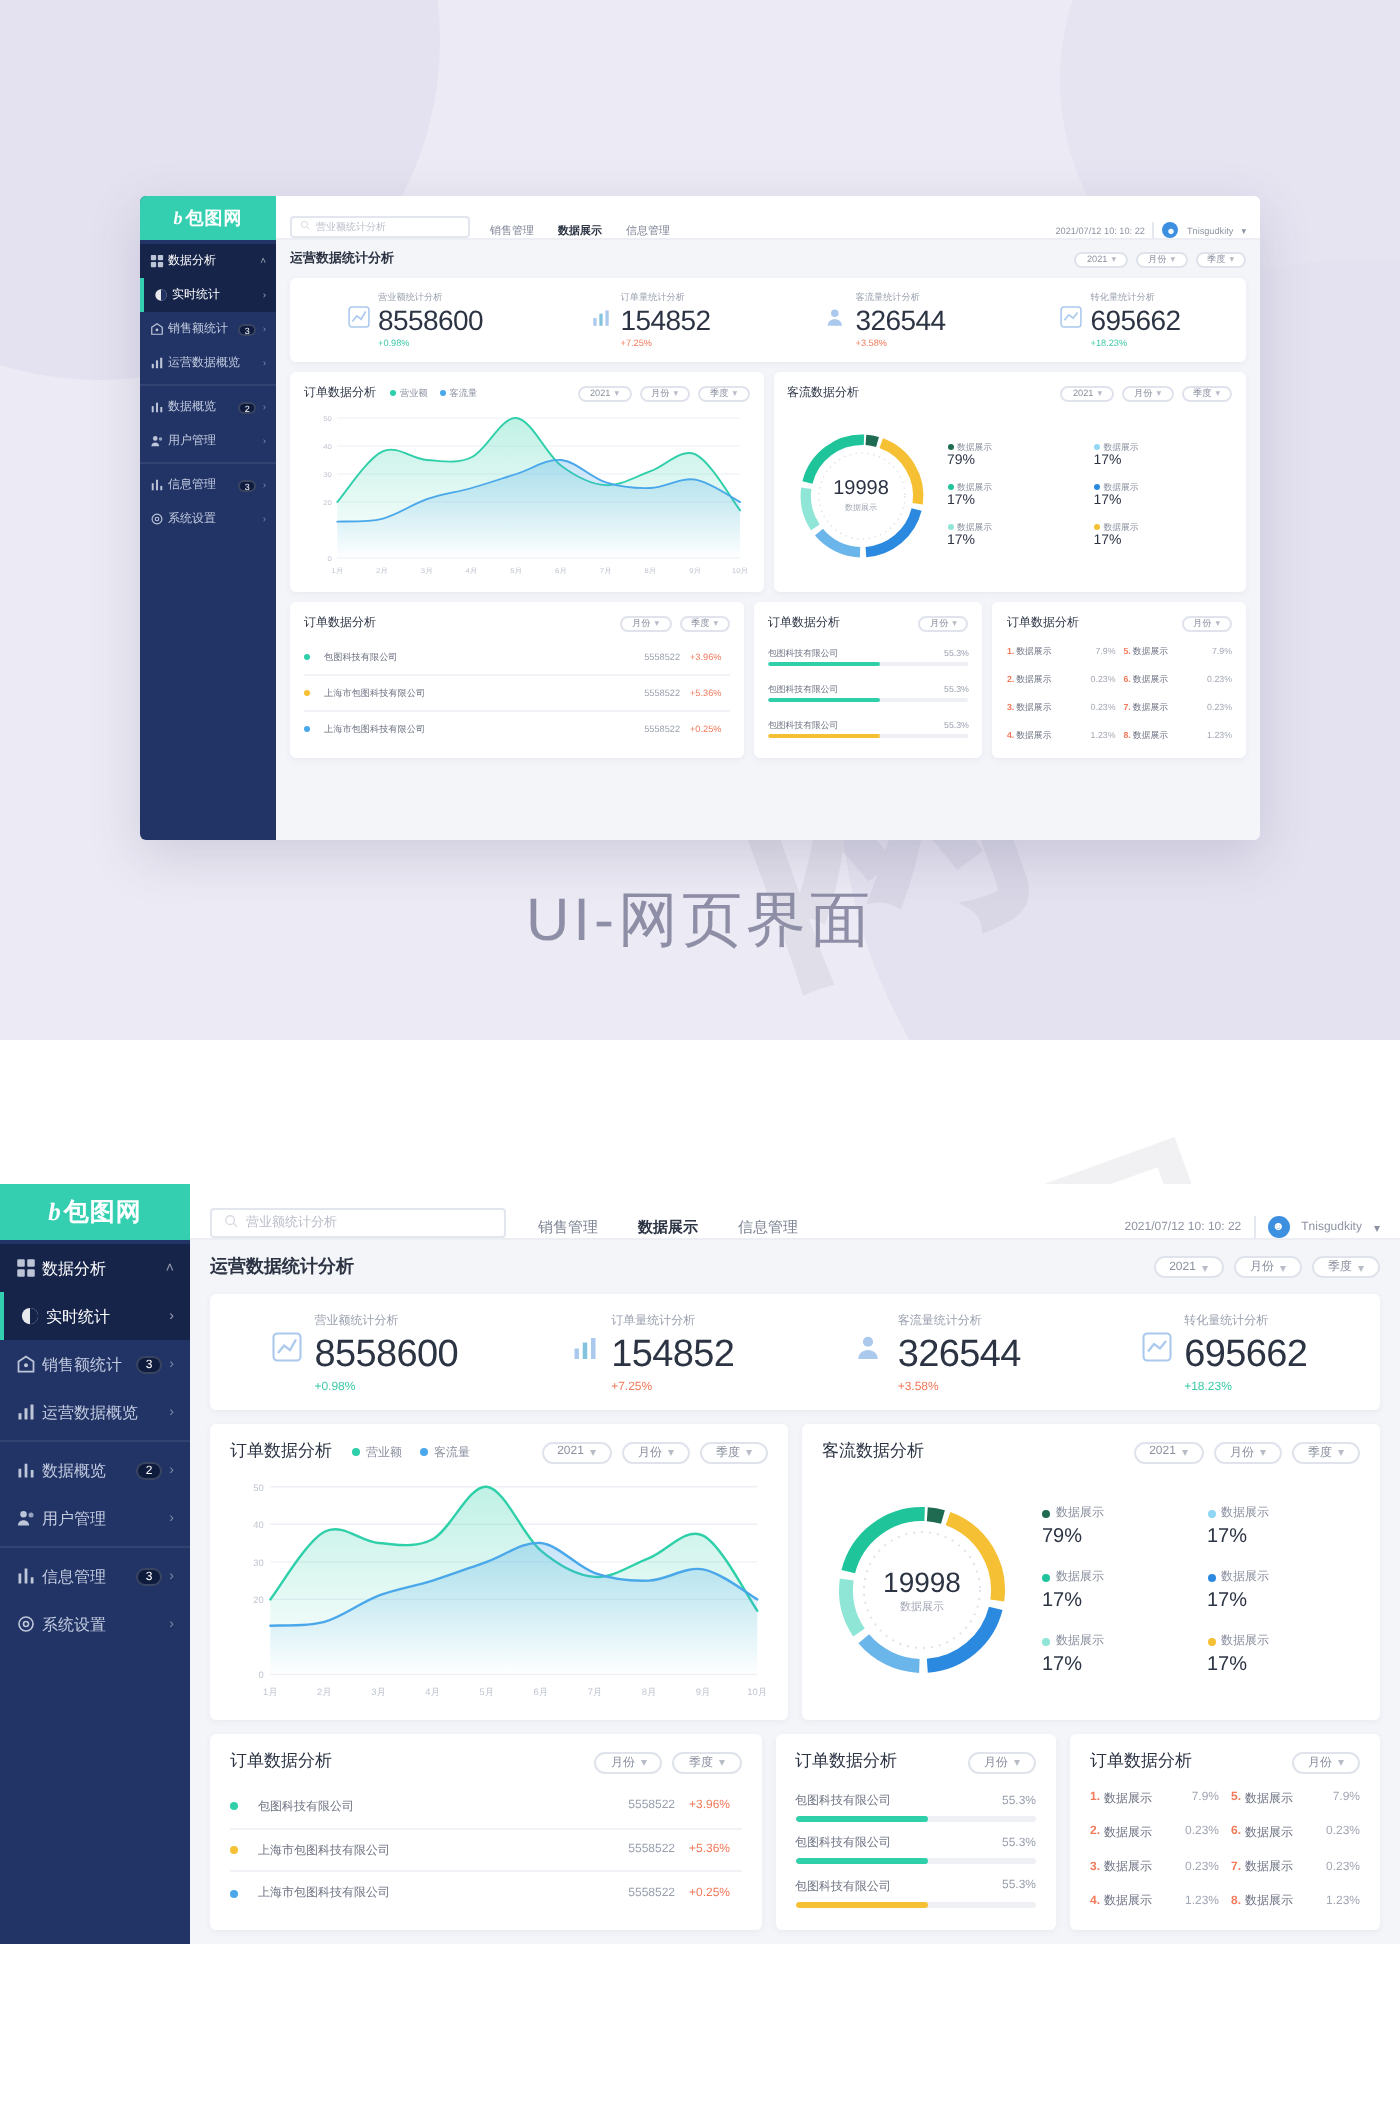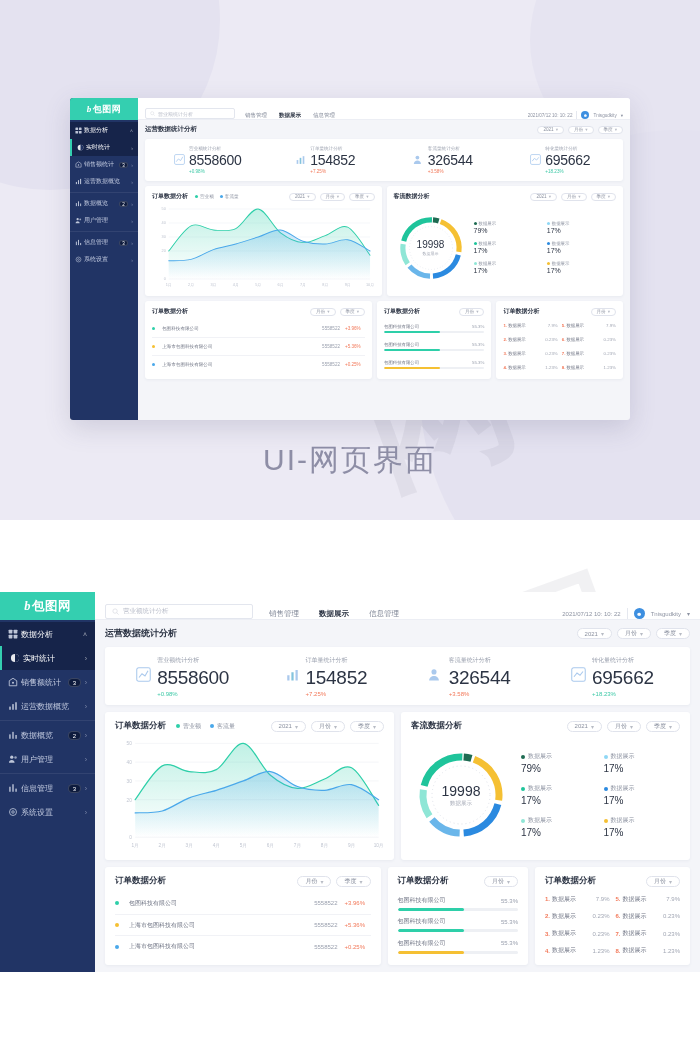--- a/index.html
+++ b/index.html
@@ -185,21 +185,21 @@
   .midrow { display:flex; }
   .preview .midrow { gap:5px; height:110px; margin-bottom:5px; }
   .full .midrow { gap:7px; height:148px; margin-bottom:7px; }
   .midrow .card { flex:1; display:flex; flex-direction:column; min-width:0; }
   .preview .midrow .card { padding:6px 7px; }
   .full .midrow .card { padding:8px 10px; }
 
   .cardhead { display:flex; align-items:center; }
   .preview .cardhead { margin-bottom:4px; }
   .full .cardhead { margin-bottom:6px; }
-  .cardtitle { font-weight:700; color:#2c3444;text-align:center; }
+  .cardtitle { font-weight:400; color:#2c3444;text-align:center; }
   .preview .cardtitle { font-size:6px; }
   .full .cardtitle { font-size:8.5px; }
   .legend { display:flex; align-items:center; color:#8a909f; }
   .preview .legend { gap:6px; margin-left:7px; font-size:4.6px; }
   .full .legend { gap:9px; margin-left:10px; font-size:6px; }
   .legend span.dot, .dot {
     display:inline-block; border-radius:50%; flex:none;
   }
   .preview .dot { width:3px; height:3px; margin-right:2px; }
   .full .dot { width:4px; height:4px; margin-right:3px; }

